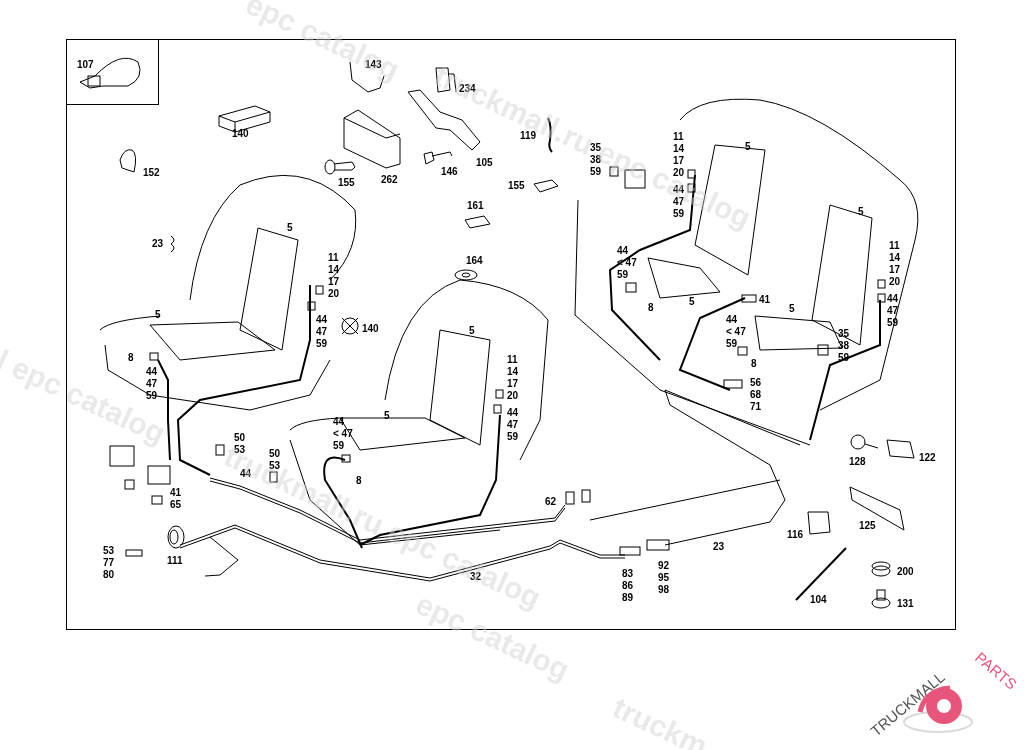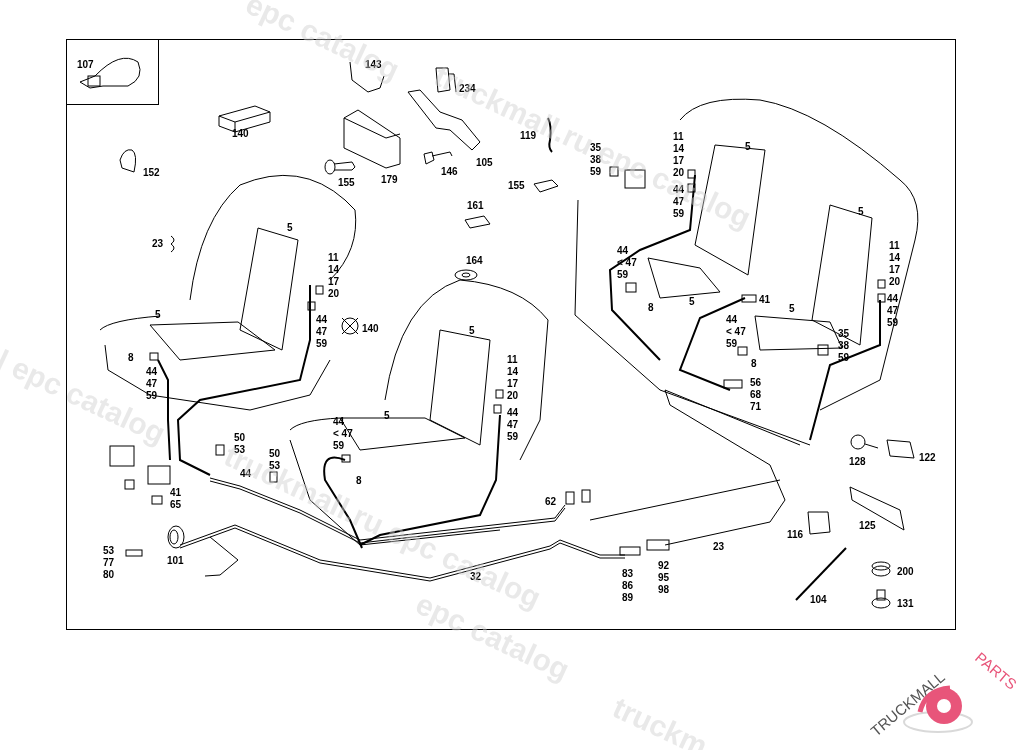--- a/index.html
+++ b/index.html
@@ -155,21 +155,21 @@
 </svg>
 
 <div class="lbl" style="left:77px;top:59px">107</div>
 <div class="lbl" style="left:232px;top:128px">140</div>
 <div class="lbl" style="left:143px;top:167px">152</div>
 <div class="lbl" style="left:365px;top:59px">143</div>
 <div class="lbl" style="left:459px;top:83px">234</div>
 <div class="lbl" style="left:520px;top:130px">119</div>
 <div class="lbl" style="left:476px;top:157px">105</div>
 <div class="lbl" style="left:338px;top:177px">155</div>
-<div class="lbl" style="left:381px;top:174px">179</div>
+<div class="lbl" style="left:381px;top:174px">262</div>
 <div class="lbl" style="left:441px;top:166px">146</div>
 <div class="lbl" style="left:508px;top:180px">155</div>
 <div class="lbl" style="left:467px;top:200px">161</div>
 <div class="lbl" style="left:466px;top:255px">164</div>
 <div class="lbl" style="left:152px;top:238px">23</div>
 <div class="lbl" style="left:287px;top:222px">5</div>
 <div class="lbl" style="left:155px;top:309px">5</div>
 <div class="lbl" style="left:328px;top:252px">11
 14
 17
@@ -234,21 +234,21 @@
 <div class="lbl" style="left:234px;top:432px">50
 53</div>
 <div class="lbl" style="left:269px;top:448px">50
 53</div>
 <div class="lbl" style="left:240px;top:468px">44</div>
 <div class="lbl" style="left:170px;top:487px">41
 65</div>
 <div class="lbl" style="left:103px;top:545px">53
 77
 80</div>
-<div class="lbl" style="left:167px;top:555px">101</div>
+<div class="lbl" style="left:167px;top:555px">111</div>
 <div class="lbl" style="left:470px;top:571px">32</div>
 <div class="lbl" style="left:545px;top:496px">62</div>
 <div class="lbl" style="left:622px;top:568px">83
 86
 89</div>
 <div class="lbl" style="left:658px;top:560px">92
 95
 98</div>
 <div class="lbl" style="left:713px;top:541px">23</div>
 <div class="lbl" style="left:849px;top:456px">128</div>

